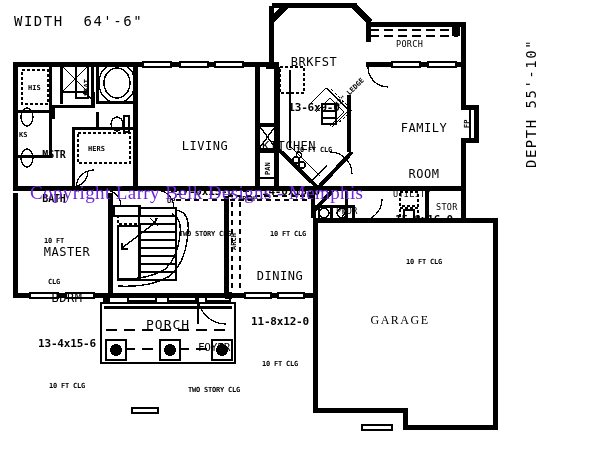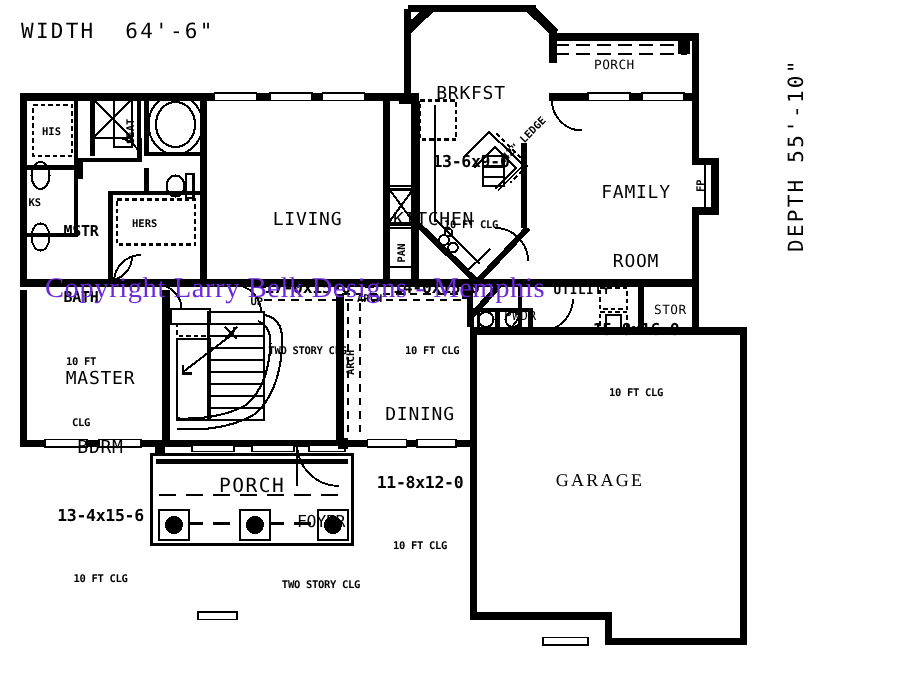--- a/index.html
+++ b/index.html
@@ -376,21 +376,21 @@
 
   <div class="lbl tiny" style="left:28px;top:85px;">HIS</div>
   <div class="lbl tiny" style="left:88px;top:146px;text-align:center;">HERS</div>
   <div class="lbl tiny vert" style="left:84px;top:96px;">SEAT</div>
   <div class="lbl tiny" style="left:19px;top:132px;">KS</div>
   <div class="lbl tiny vert" style="left:265px;top:175px;">PAN</div>
   <div class="lbl tiny vert" style="left:464px;top:128px;">FP</div>
   <div class="lbl tiny" style="left:155px;top:198px;margin-left:12px;">UP</div>
   <div class="lbl tiny vert" style="left:231px;top:250px;">ARCH</div>
   <div class="lbl tiny" style="left:238px;top:196px;">ARCH</div>
-  <div class="lbl small" style="left:369px;top:190px;font-weight:bold;">UTILITY</div>
+  <div class="lbl small" style="left:393px;top:190px;">UTILITY</div>
   <div class="lbl small" style="left:336px;top:207px;">PWDR</div>
   <div class="lbl small" style="left:436px;top:203px;">STOR</div>
   <div class="lbl" style="left:146px;top:318px;width:44px;font-size:13px;letter-spacing:1px;">PORCH</div>
   <div class="lbl small" style="left:396px;top:40px;">PORCH</div>
   <div class="lbl tiny rot45" style="left:334px;top:104px;">42" LEDGE</div>
 
   <div id="copyright">Copyright Larry Belk Designs - Memphis</div>
 
 </div>
 

